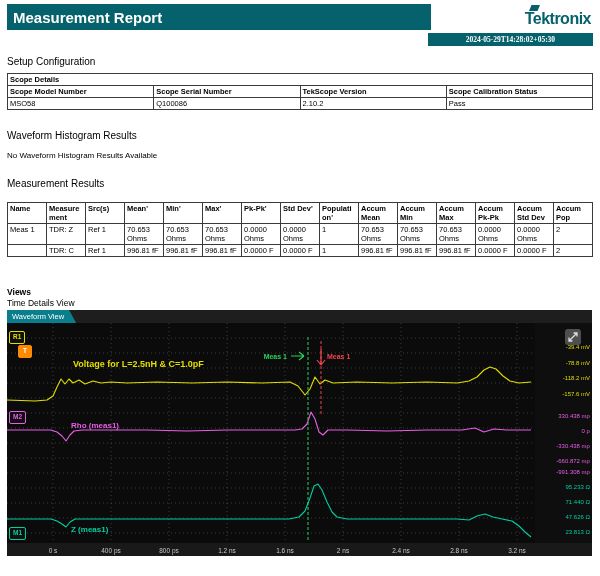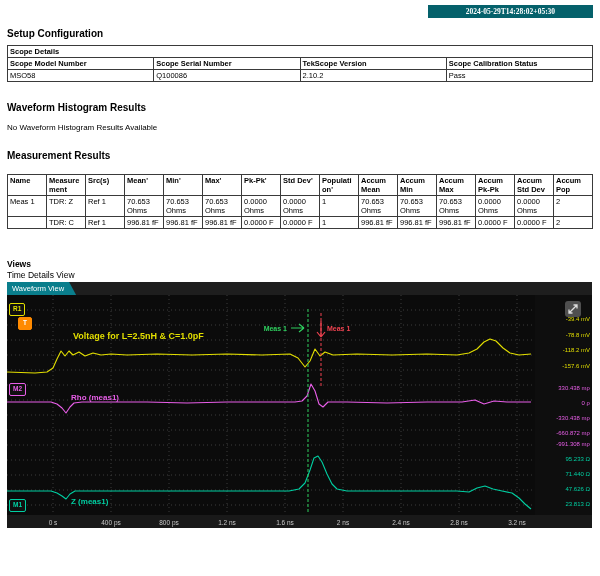--- a/index.html
+++ b/index.html
@@ -23,21 +23,21 @@
   .logo-wrap { position:relative; padding-top:4px; }
   .logo-flag { position:absolute; top:-1px; left:1px; }
   .logo-text { color:#05616b; font-weight:bold; font-size:16px; letter-spacing:-0.5px; }
   .date-row { display:flex; margin-top:3px; }
   .date-bar {
     margin-left:auto; width:165px; background:#05616b; color:#fff;
     font-size:7.5px; font-weight:bold; text-align:center; padding:2px 2px;font-family:Liberation Serif, serif;
   }
 
   
-  .sec { font-size:10px; font-weight:bold; }
+  .sec { font-size:10px; font-weight:normal; }
   .sec1 { margin:10px 0 6px; }
   .sec2 { margin:20px 0 0; }
   .msg  { font-size:8px; margin:10px 0 0; }
   .sec3 { margin:18px 0 13px; }
   .views-h  { font-size:8.5px; font-weight:bold; margin-top:30px; }
   .views-sub{ font-size:8.5px; margin:1px 0 2px; }
 
   
   .rpt-table { width:100%; border-collapse:collapse; table-layout:fixed; font-size:7.5px; }
   .rpt-table th, .rpt-table td {
@@ -63,20 +63,31 @@
     position:absolute; right:11px; top:19px; width:16px; height:16px;
     background:#4f4f4f; border-radius:3px;
     display:flex; align-items:center; justify-content:center;
   }
 </style>
 </head>
 <body>
 
 <div class="page">
 
+  <div class="hdr">
+    <div class="hdr-bar">Measurement Report</div>
+    <div class="logo-box">
+      <div class="logo-wrap">
+        <svg class="logo-flag" width="14" height="6" viewBox="0 0 14 6">
+            <polygon points="3,6 5.5,0 14,0 11.5,6" fill="#05616b"></polygon>
+          </svg>
+        <span class="logo-text">Tektronix</span>
+      </div>
+    </div>
+  </div>
 
   <div class="date-row">
     <div class="date-bar">2024-05-29T14:28:02+05:30</div>
   </div>
 
   <div class="sec sec1">Setup Configuration</div>
 
   <table class="rpt-table">
     <tbody>
       <tr>

